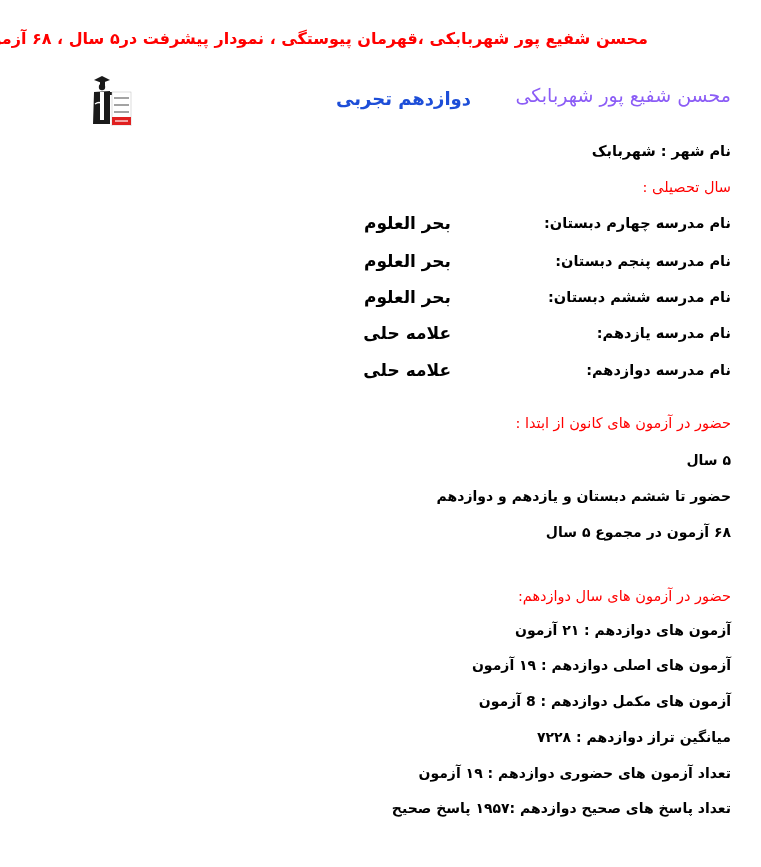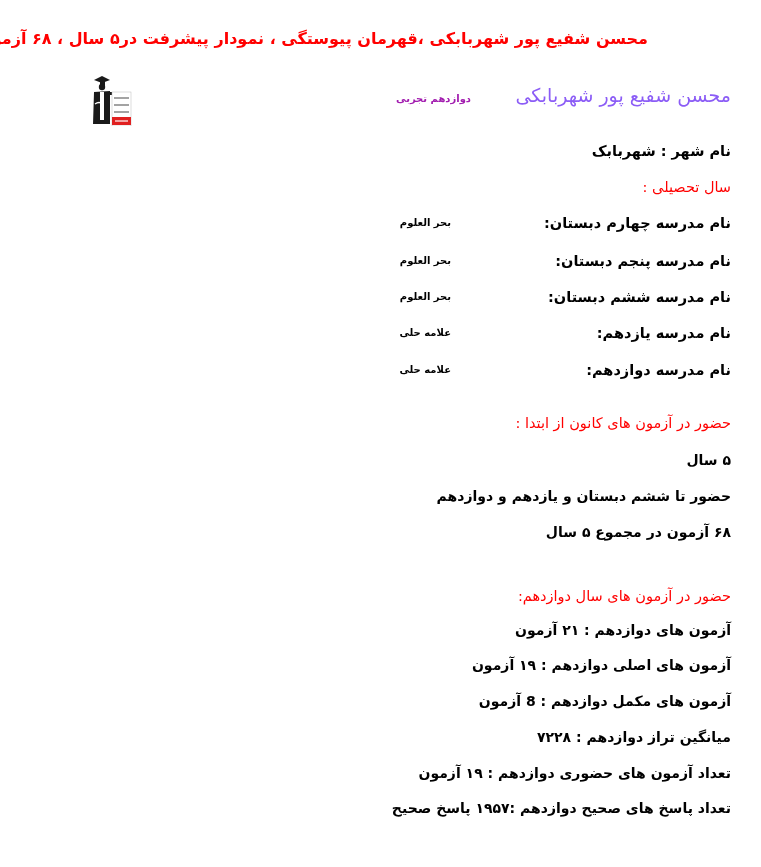--- a/index.html
+++ b/index.html
@@ -30,23 +30,23 @@
       top: 78px;
       right: 30px;
       font-size: 19px;
       font-weight: normal;
       color: #8b5cf6;
       line-height: 34px;
     }
     .name-subtitle {
       top: 88px;
       right: 290px;
-      font-size: 10px;
+      font-size: 18px;
       font-weight: bold;
-      color: #a21caf;
+      color: #1d4ed8;
       line-height: 22px;
     }
 
     
     .logo {
       top: 74px;
       left: 88px;
       width: 44px;
       height: 52px;
     }
@@ -68,21 +68,21 @@
       text-align: center;
     }
     .label-col {
       right: 30px;
       font-size: 14.5px;
       font-weight: bold;
       line-height: 22px;
     }
     .value-col {
       right: 310px;
-      font-size: 10px;
+      font-size: 17px;
       font-weight: bold;
       line-height: 22px;
     }
     .big {
       font-size: 14px;
     }
   </style>
 </head>
 <body>
 

